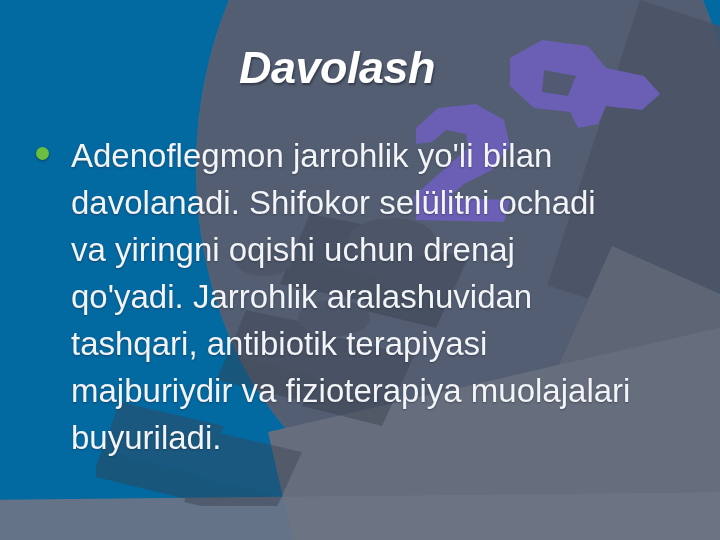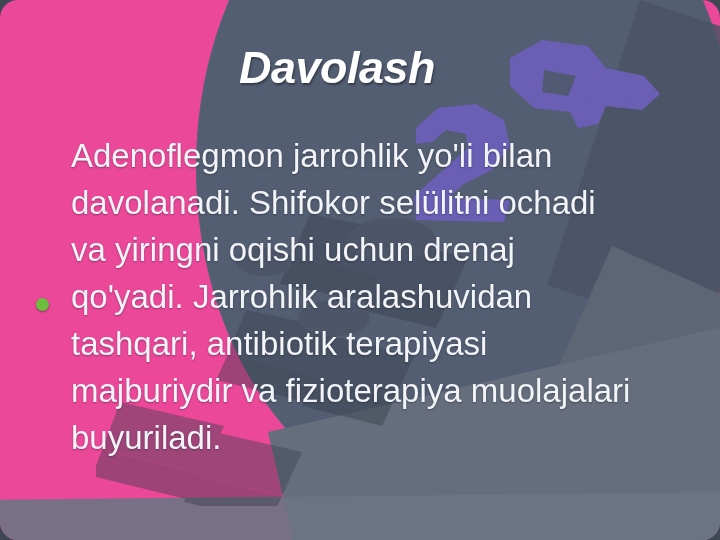--- a/index.html
+++ b/index.html
@@ -9,22 +9,21 @@
   }
   body {
     font-family: "Liberation Sans", sans-serif;
   }
 
   #slide {
     position: relative;
     width: 720px;
     height: 540px;
     overflow: hidden;
-    background: #ec4899;
-    border-radius: 18px;
+    background: #0369a1;
   }
 
   
   .bg-layer {
     position: absolute;
     inset: 0;
     overflow: hidden;
     pointer-events: none;
   }
 
@@ -130,21 +129,21 @@
     padding-right: 46px;
     box-sizing: border-box;
   }
 
   .body-block {
     position: absolute;
     left: 36px;
     top: 132px;
     width: 600px;
     display: flex;
-    align-items: center;
+    align-items: flex-start;
   }
 
   .bullet-dot {
     flex: 0 0 auto;
     width: 13px;
     height: 13px;
     border-radius: 50%;
     background: #6cbe3f;
     margin-top: 15px;
     margin-right: 22px;

